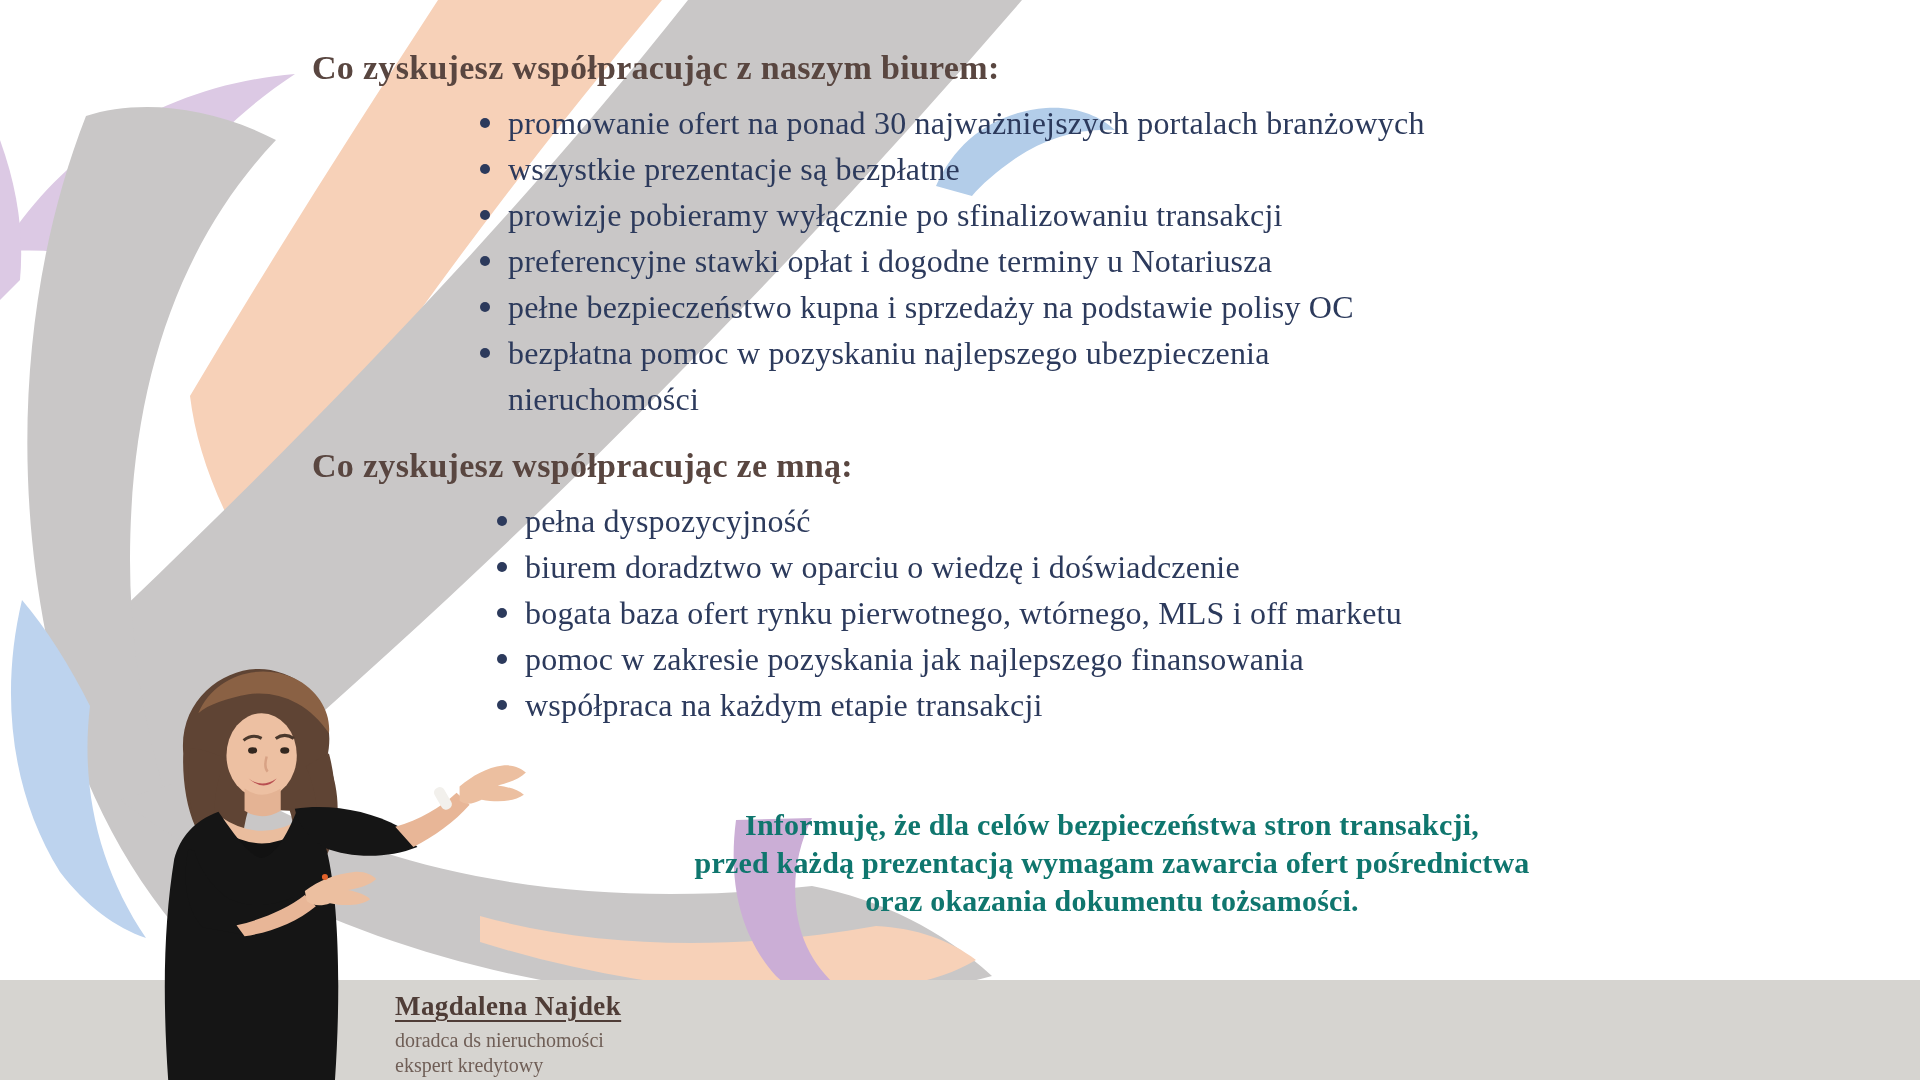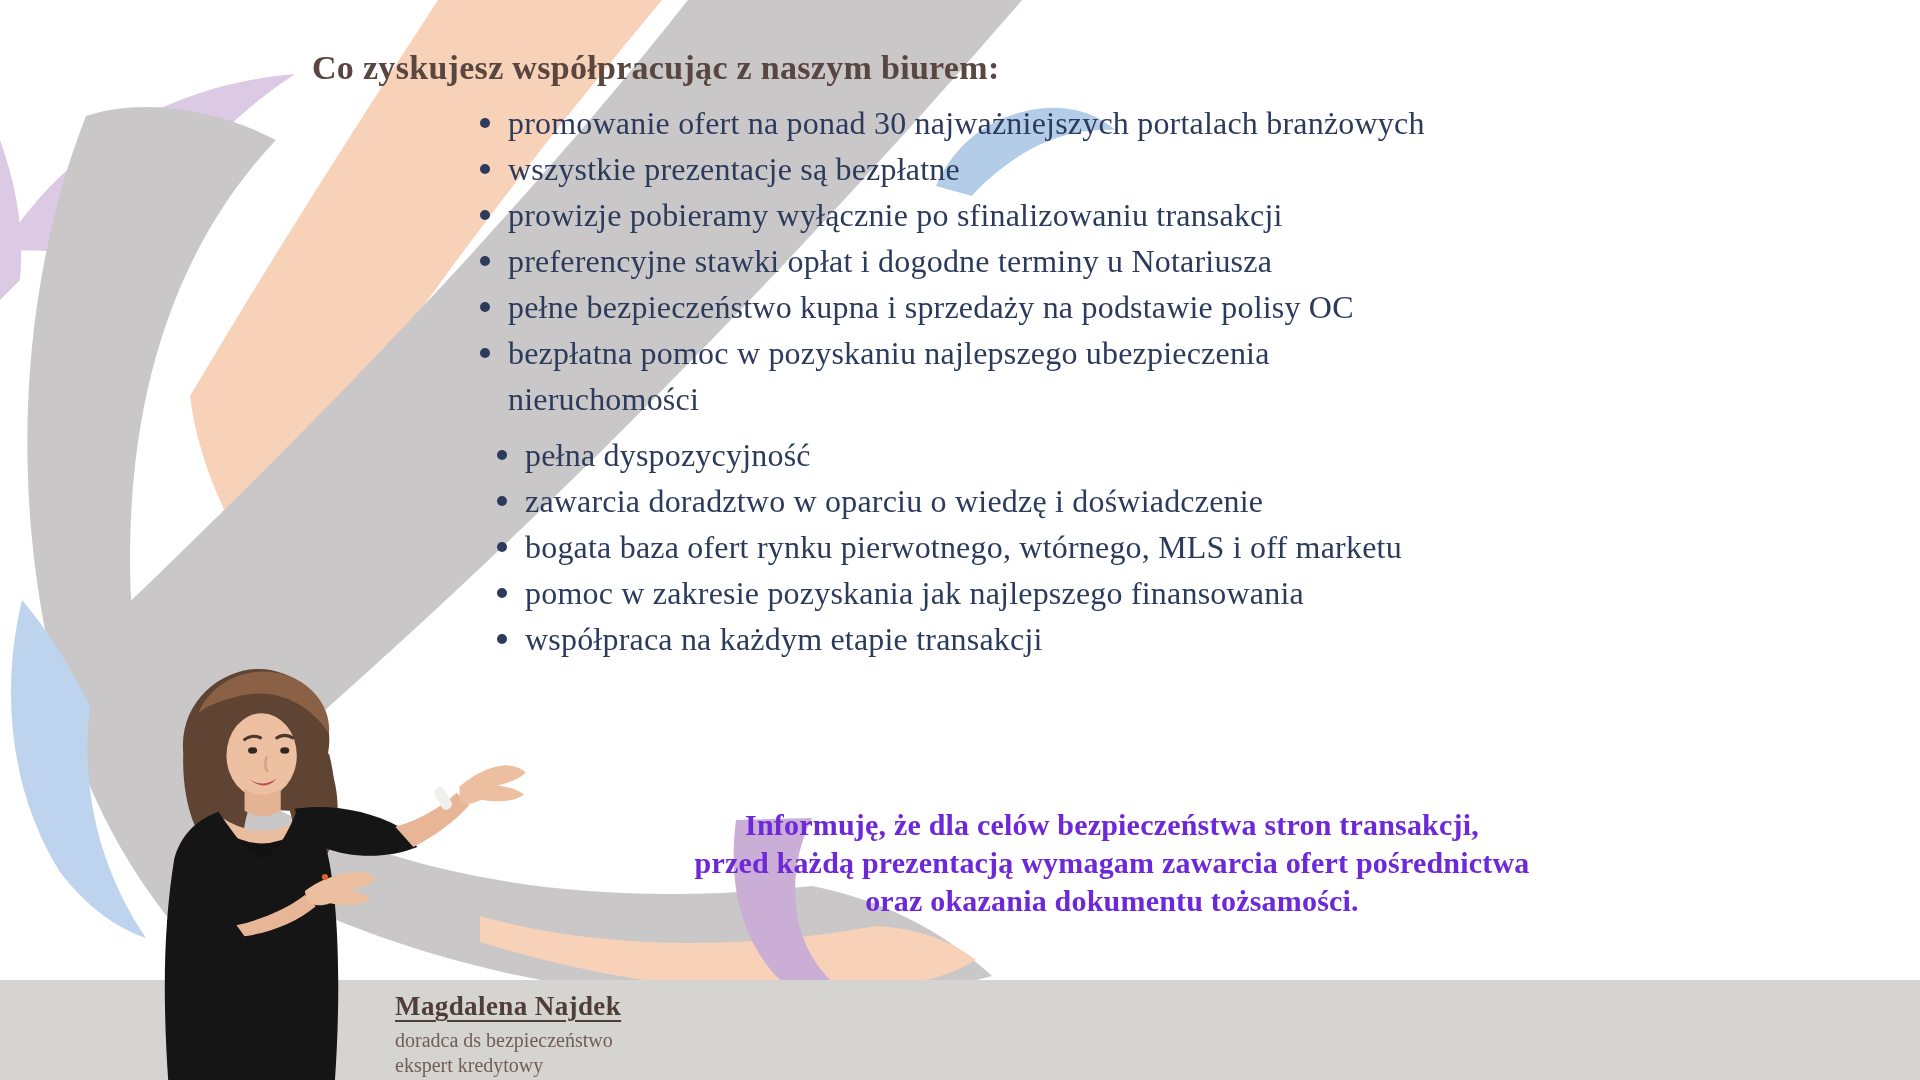--- a/index.html
+++ b/index.html
@@ -22,21 +22,21 @@
     white-space:pre-line;letter-spacing:.2px;
   }
   ul.bullets li::before{
     content:"";position:absolute;left:-28px;top:18px;width:10px;height:10px;
     border-radius:50%;background:#2c3a5c;
   }
   .sec-heading.second{margin-top:22px;}
   
   .notice{
     position:absolute;left:452px;top:806px;width:1320px;z-index:2;
-    text-align:center;color:#6d28d9;font-size:30px;font-weight:700;line-height:38px;
+    text-align:center;color:#0f766e;font-size:30px;font-weight:700;line-height:38px;
     letter-spacing:.2px;
   }
   
   .footer-bar{
     position:absolute;left:0;bottom:0;width:1920px;height:100px;
     background:#d6d4d0;z-index:1;
   }
   .footer-person{position:absolute;left:395px;top:991px;z-index:2;}
   .person-name{
     font-size:27px;font-weight:700;color:#4f3d37;letter-spacing:.4px;
@@ -86,38 +86,39 @@
     <ul class="bullets">
       <li>promowanie ofert na ponad 30 najważniejszych portalach branżowych</li>
       <li>wszystkie prezentacje są bezpłatne</li>
       <li>prowizje pobieramy wyłącznie po sfinalizowaniu transakcji</li>
       <li>preferencyjne stawki opłat i dogodne terminy u Notariusza</li>
       <li>pełne bezpieczeństwo kupna i sprzedaży na podstawie polisy OC</li>
       <li>bezpłatna pomoc w pozyskaniu najlepszego ubezpieczenia
 nieruchomości</li>
     </ul>
 
+    <h2 class="sec-heading second">Co zyskujesz współpracując ze mną:</h2>
     <ul class="bullets second">
       <li>pełna dyspozycyjność</li>
-      <li>zawarcia doradztwo w oparciu o wiedzę i doświadczenie</li>
+      <li>biurem doradztwo w oparciu o wiedzę i doświadczenie</li>
       <li>bogata baza ofert rynku pierwotnego, wtórnego, MLS i off marketu</li>
       <li>pomoc w zakresie pozyskania jak najlepszego finansowania</li>
       <li>współpraca na każdym etapie transakcji</li>
     </ul>
   </div>
 
   <div class="notice">
     <div>Informuję, że dla celów bezpieczeństwa stron transakcji,</div>
     <div>przed każdą prezentacją wymagam zawarcia ofert pośrednictwa</div>
     <div>oraz okazania dokumentu tożsamości.</div>
   </div>
 
   <div class="footer-person">
     <div class="person-name">Magdalena Najdek</div>
-    <div class="person-role first">doradca ds bezpieczeństwo</div>
+    <div class="person-role first">doradca ds nieruchomości</div>
     <div class="person-role">ekspert kredytowy</div>
   </div>
 
 
   <svg class="agent-photo" viewBox="0 0 420 420" width="422" height="422" aria-hidden="true">
 
     <path d="M 55,95 C 50,38 102,4 142,12 C 186,21 208,58 198,100 C 214,136 212,178 192,205 C 178,219 162,224 150,222 C 164,197 168,172 161,152 L 120,150 C 112,176 112,201 122,221 C 98,215 74,196 67,168 C 58,148 54,120 55,95 Z" fill="#5f4434"></path>
     <path d="M 70,55 C 85,18 130,4 165,20 C 190,32 202,55 200,75 C 180,45 150,32 120,36 C 98,40 80,46 70,55 Z" fill="#8a6144"></path>
 
     <ellipse cx="133" cy="97" rx="35" ry="42" fill="#edc0a2"></ellipse>

